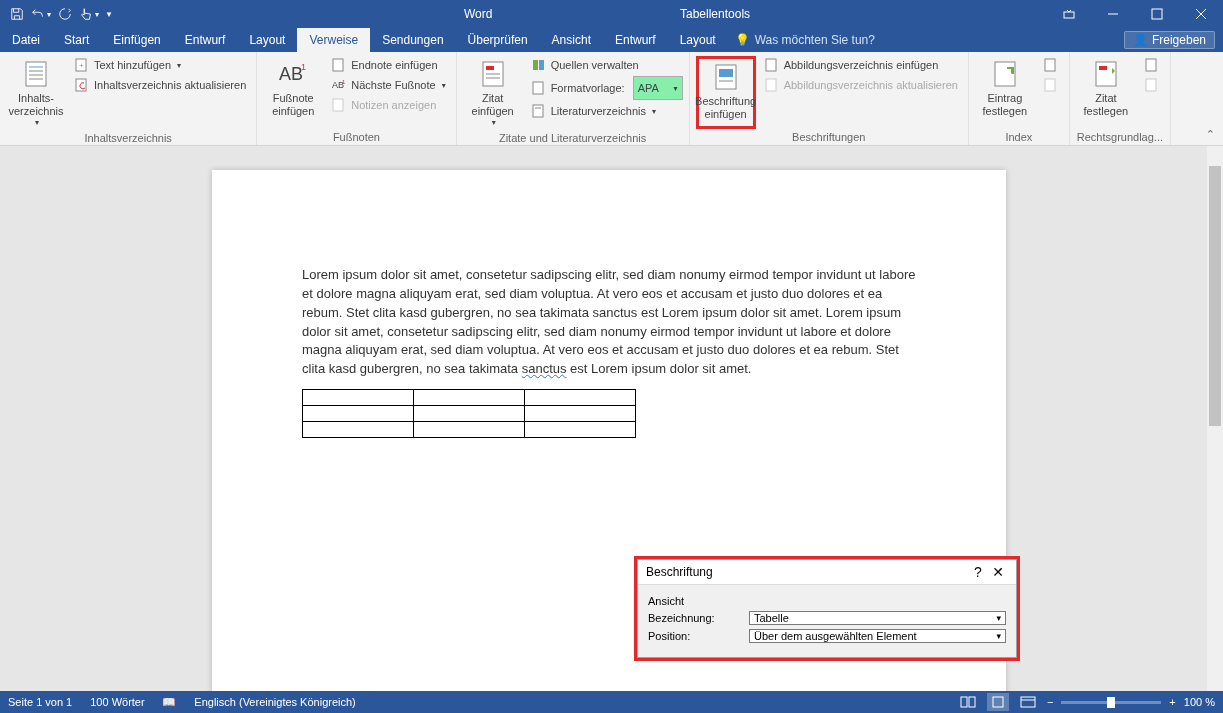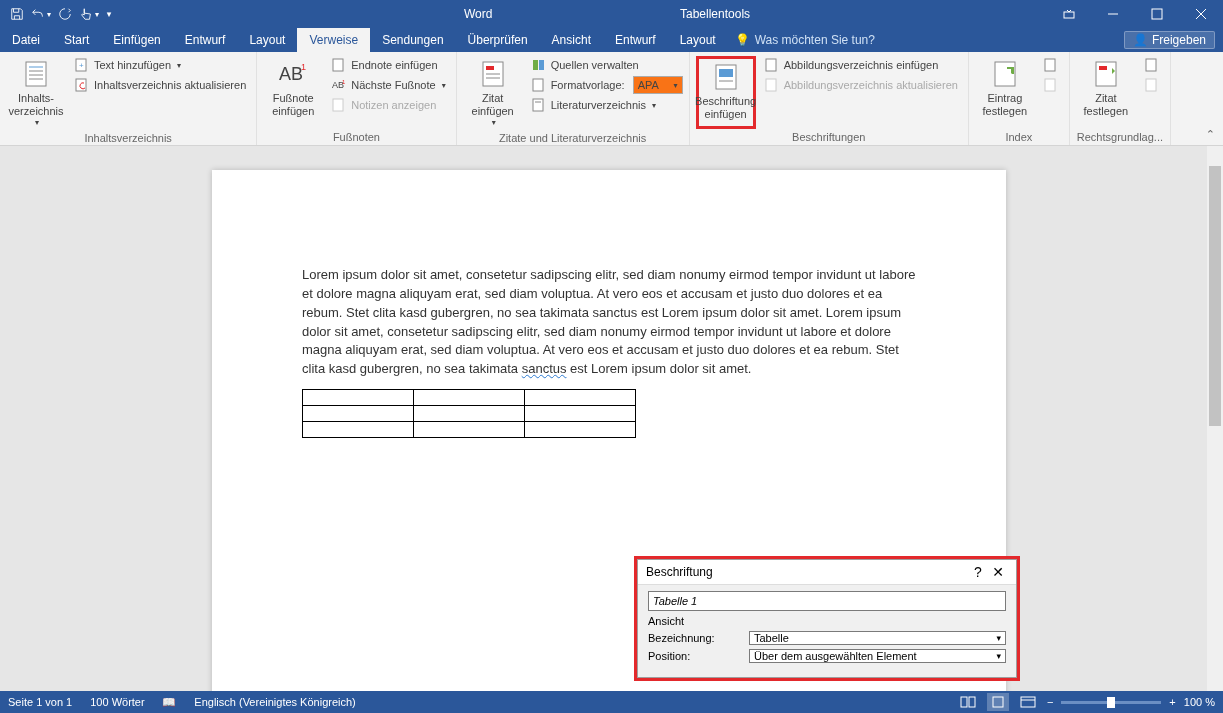--- a/index.html
+++ b/index.html
@@ -28,21 +28,21 @@
 .group { border-right: 1px solid #e1e1e1; padding: 4px 6px 2px 6px; display: flex; flex-direction: column; position: relative; }
 .group-body { flex: 1; display: flex; gap: 4px; }
 .group-label { text-align: center; font-size: 11px; color: #666; padding-top: 2px; }
 .big-btn { display: flex; flex-direction: column; align-items: center; justify-content: flex-start; width: 60px; padding: 2px; cursor: pointer; text-align: center; line-height: 1.2; }
 .big-btn .ico { width: 32px; height: 32px; margin-bottom: 2px; display: flex; align-items: center; justify-content: center; }
 .stack { display: flex; flex-direction: column; gap: 2px; }
 .small-btn { display: flex; align-items: center; gap: 4px; padding: 1px 4px; cursor: pointer; white-space: nowrap; }
 .small-btn .ico { width: 16px; height: 16px; display: flex; align-items: center; justify-content: center; }
 .small-btn.disabled { color: #aaa; }
 .fmt-row { display: flex; align-items: center; gap: 4px; }
-.fmt-combo { border: 1px solid #ababab; background: #f97316; height: 18px; width: 50px; padding: 0 4px; font-size: 11px; display: flex; align-items: center; justify-content: space-between; }
+.fmt-combo { border: 1px solid #ababab; background: #86efac; height: 24px; width: 50px; padding: 0 4px; font-size: 11px; display: flex; align-items: center; justify-content: space-between; }
 .highlight-box { border: 3px solid #e3292c; }
 
 
 .doc-area { position: absolute; top: 146px; left: 0; right: 0; bottom: 22px; background: #e6e6e6; overflow: hidden; }
 .page { position: absolute; left: 212px; top: 24px; width: 794px; height: 540px; background: #fff; box-shadow: 0 0 6px rgba(0,0,0,0.2); padding: 96px 90px 40px 90px; font-size: 13px; color: #333; line-height: 1.45; }
 .page p { margin-bottom: 2px; }
 .squiggle { text-decoration: underline wavy #2b7ad1; text-decoration-thickness: 1px; }
 .doc-table { border-collapse: collapse; margin-top: 10px; width: 334px; }
 .doc-table td { border: 1px solid #000; height: 16px; width: 111px; }
 .vscroll { position: absolute; right: 0; top: 0; bottom: 0; width: 16px; background: #f0f0f0; }
@@ -423,21 +423,20 @@
 
   <div class="dialog-wrap">
     <div class="dialog">
       <div class="dlg-title">
         <span>Beschriftung</span>
         <span class="spacer"></span>
         <span class="dlg-close">?</span>
         <span class="dlg-close">✕</span>
       </div>
       <div class="dlg-body">
-        <input class="dlg-input" value="Tabelle 1" style="">
         <div class="dlg-label">Ansicht</div>
         <div class="dlg-row">
           <label>Bezeichnung:</label>
           <div class="dlg-combo">
               <span>Tabelle</span>
               <span style="font-size:9px">▾</span>
             </div>
         </div>
         <div class="dlg-row">
           <label>Position:</label>

